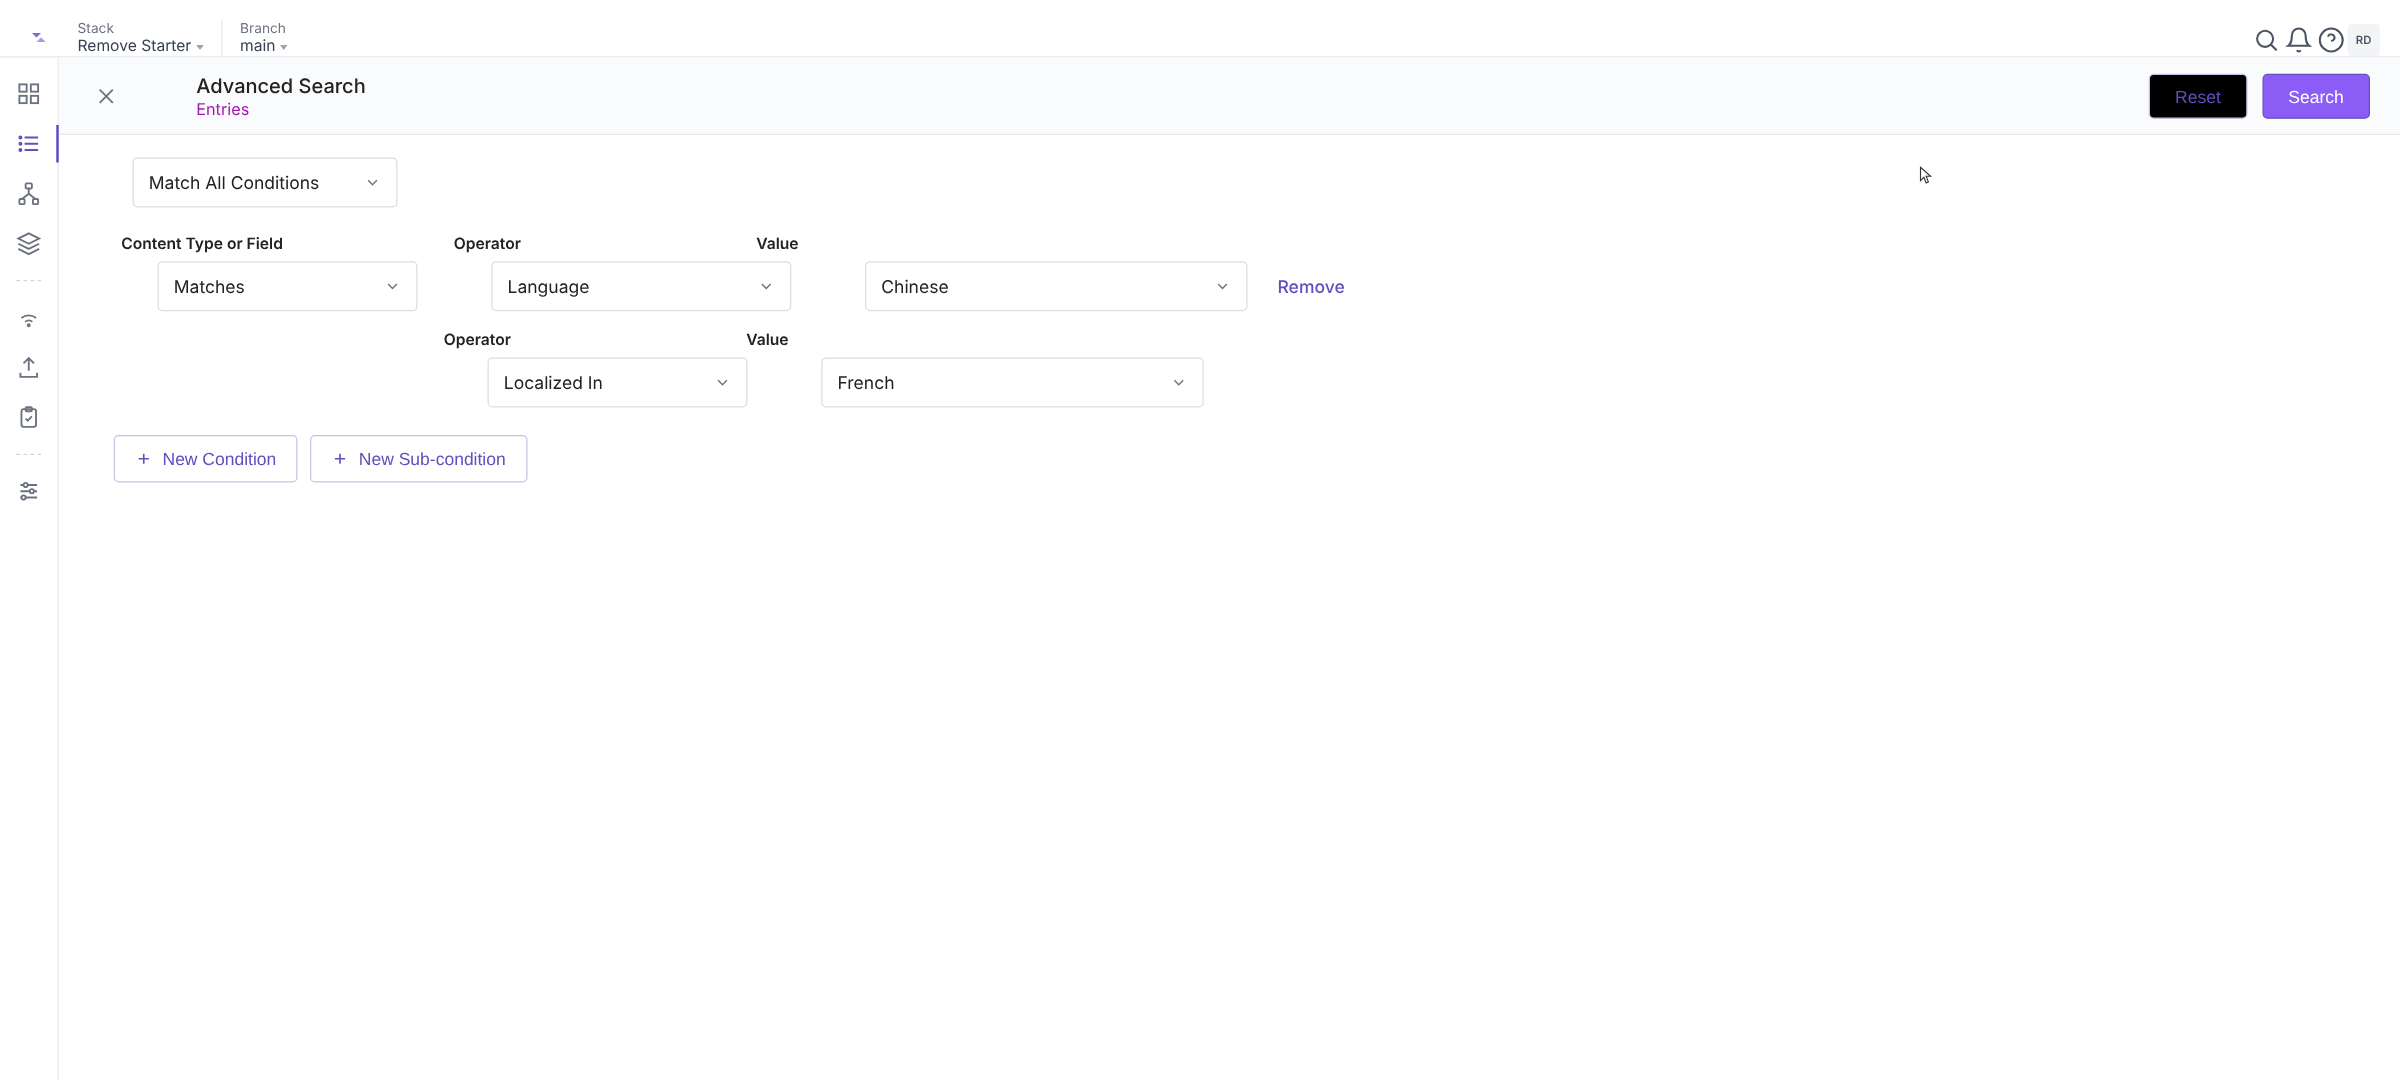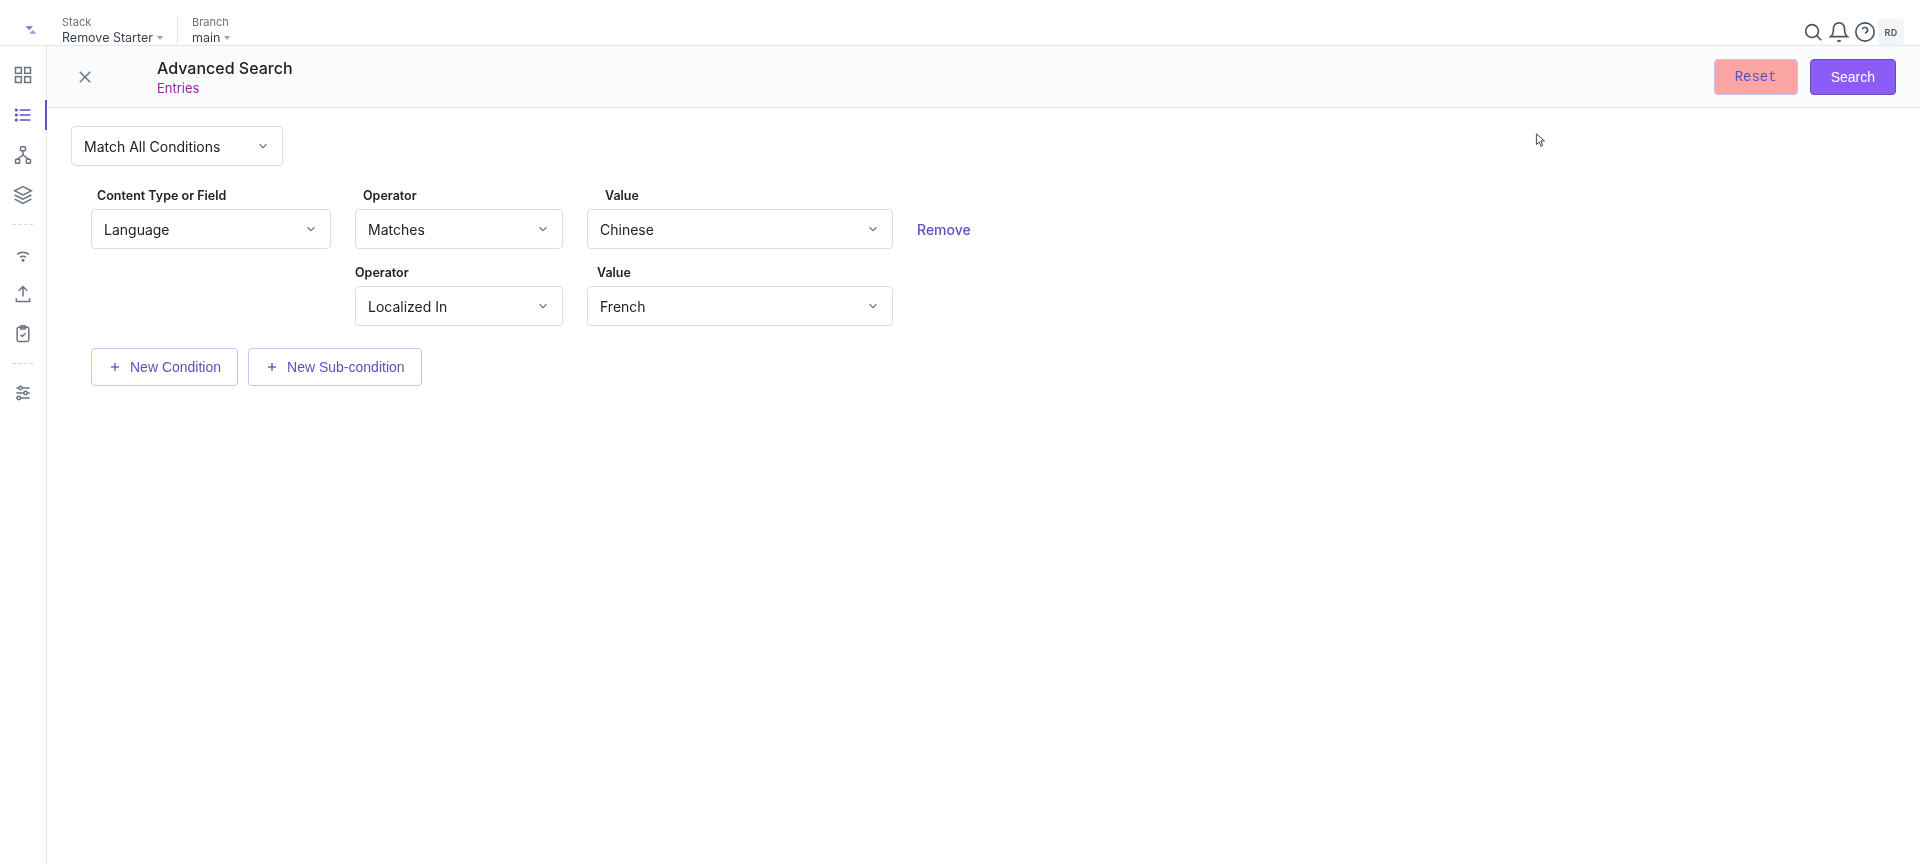--- a/index.html
+++ b/index.html
@@ -153,24 +153,23 @@
       padding: 0 20px;
       border-radius: 4px;
       font-size: 14px;
       font-weight: 500;
       cursor: pointer;
       display: inline-flex;
       align-items: center;
       justify-content: center;
     }
     .btn-outline {
-      background: #fca5a5;
+      background: #000000;
       border: 1px solid #c7c2e8;
       color: #5d50bf;
-      font-family: Liberation Mono, monospace;
     }
     .btn-primary {
       background: #8b5cf6;
       border: 1px solid #5d50bf;
       color: #fff;
     }
     .content {
       padding: 18px 24px;
       flex: 1;
       position: relative;
@@ -188,20 +187,21 @@
       border: 1px solid #d9dde3;
       border-radius: 4px;
       background: #fff;
       display: flex;
       align-items: center;
       padding: 0 12px;
       font-size: 14px;
       color: #222;
       cursor: pointer;
       position: relative;
+      margin-left: 35px;
     }
     .select-chev {
       margin-left: auto;
       width: 14px; height: 14px;
       color: #6b7280;
     }
     .conditions-block {
       margin-top: 22px;
       margin-left: 20px;
       position: relative;
@@ -420,28 +420,28 @@
 
       <div class="conditions-block">
 
         <div class="row-labels">
           <div class="col-label ct">Content Type or Field</div>
           <div class="col-label op">Operator</div>
           <div class="col-label va">Value</div>
         </div>
 
         <div class="cond-row">
-          <div class="select-box sb-240">
-            <span>Language</span>
+          <div class="select-box sb-208">
+            <span>Matches</span>
             <svg class="select-chev" viewBox="0 0 24 24" fill="none" stroke="currentColor" stroke-width="2">
                 <polyline points="6 9 12 15 18 9"></polyline>
               </svg>
           </div>
-          <div class="select-box sb-208">
-            <span>Matches</span>
+          <div class="select-box sb-240">
+            <span>Language</span>
             <svg class="select-chev" viewBox="0 0 24 24" fill="none" stroke="currentColor" stroke-width="2">
                 <polyline points="6 9 12 15 18 9"></polyline>
               </svg>
           </div>
           <div class="select-box sb-306">
             <span>Chinese</span>
             <svg class="select-chev" viewBox="0 0 24 24" fill="none" stroke="currentColor" stroke-width="2">
                 <polyline points="6 9 12 15 18 9"></polyline>
               </svg>
           </div>

